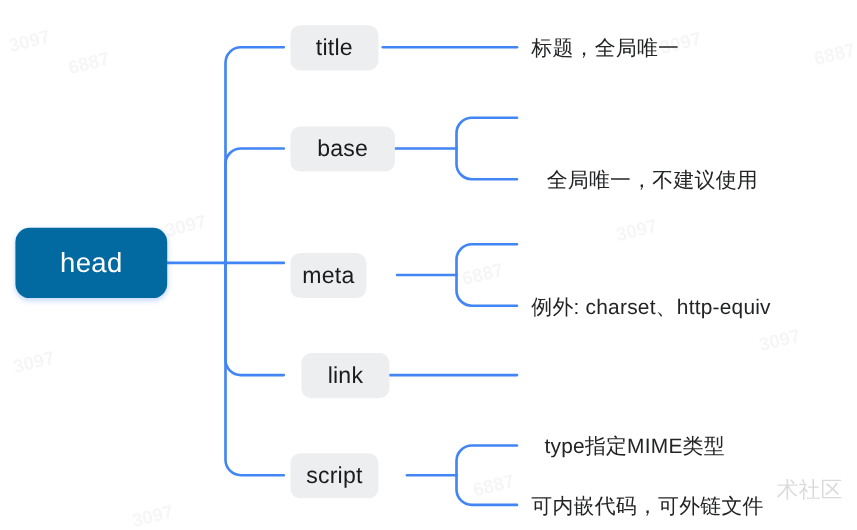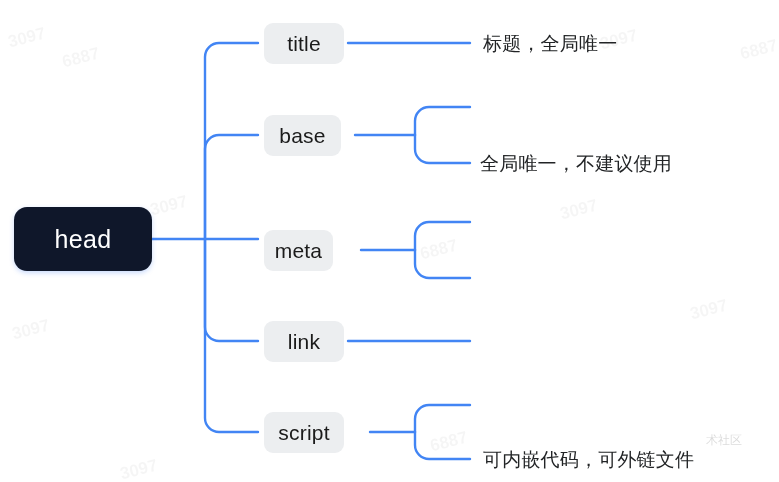--- a/index.html
+++ b/index.html
@@ -20,28 +20,28 @@
     position:absolute;
     color:#000;
     opacity:.035;
     font-size:17px;
     font-weight:700;
     white-space:nowrap;
     transform:rotate(-14deg);
     pointer-events:none;
     user-select:none;
   }
-  .wm.strong{opacity:.14;font-weight:400;font-size:12px;transform:rotate(0deg);}
+  .wm.strong{opacity:.14;font-weight:400;font-size:20px;transform:rotate(0deg);}
 
   
   .root-node{
     position:absolute;
     left:14px;top:207px;
     width:138px;height:64px;
-    background:#0f172a;
+    background:#0369a1;
     border-radius:13px;
     box-shadow:0 2px 5px rgba(42,110,245,.25);
     display:flex;align-items:center;justify-content:center;
   }
   .root-node span{
     color:#ffffff;
     font-size:25px;
     letter-spacing:.3px;
   }
 
@@ -118,34 +118,36 @@
     </g>
   </svg>
 
   <div class="root-node">
     <span>head</span>
   </div>
 
   <div class="branch-node" style="left:264px;top:23px;width:80px;">
     <span>title</span>
   </div>
-  <div class="branch-node" style="left:264px;top:115px;width:77px;">
+  <div class="branch-node" style="left:264px;top:115px;width:95px;">
     <span>base</span>
   </div>
   <div class="branch-node" style="left:264px;top:230px;width:69px;">
     <span>meta</span>
   </div>
-  <div class="branch-node" style="left:264px;top:321px;width:80px;">
+  <div class="branch-node" style="left:274px;top:321px;width:80px;">
     <span>link</span>
   </div>
   <div class="branch-node" style="left:264px;top:412px;width:80px;">
     <span>script</span>
   </div>
 
   <div class="leaf" style="left:483px;top:31px;">标题，全局唯一</div>
 
-  <div class="leaf" style="left:480px;top:151px;font-family:Liberation Serif, serif;">全局唯一，不建议使用</div>
+  <div class="leaf" style="left:497px;top:151px;font-family:Liberation Serif, serif;">全局唯一，不建议使用</div>
+
+  <div class="leaf" style="left:483px;top:266px;">例外: charset、http-equiv</div>
 
 
-
+  <div class="leaf" style="left:495px;top:393px;">type指定MIME类型</div>
   <div class="leaf" style="left:483px;top:447px;">可内嵌代码，可外链文件</div>
 
 </div>
 
 </body></html>

